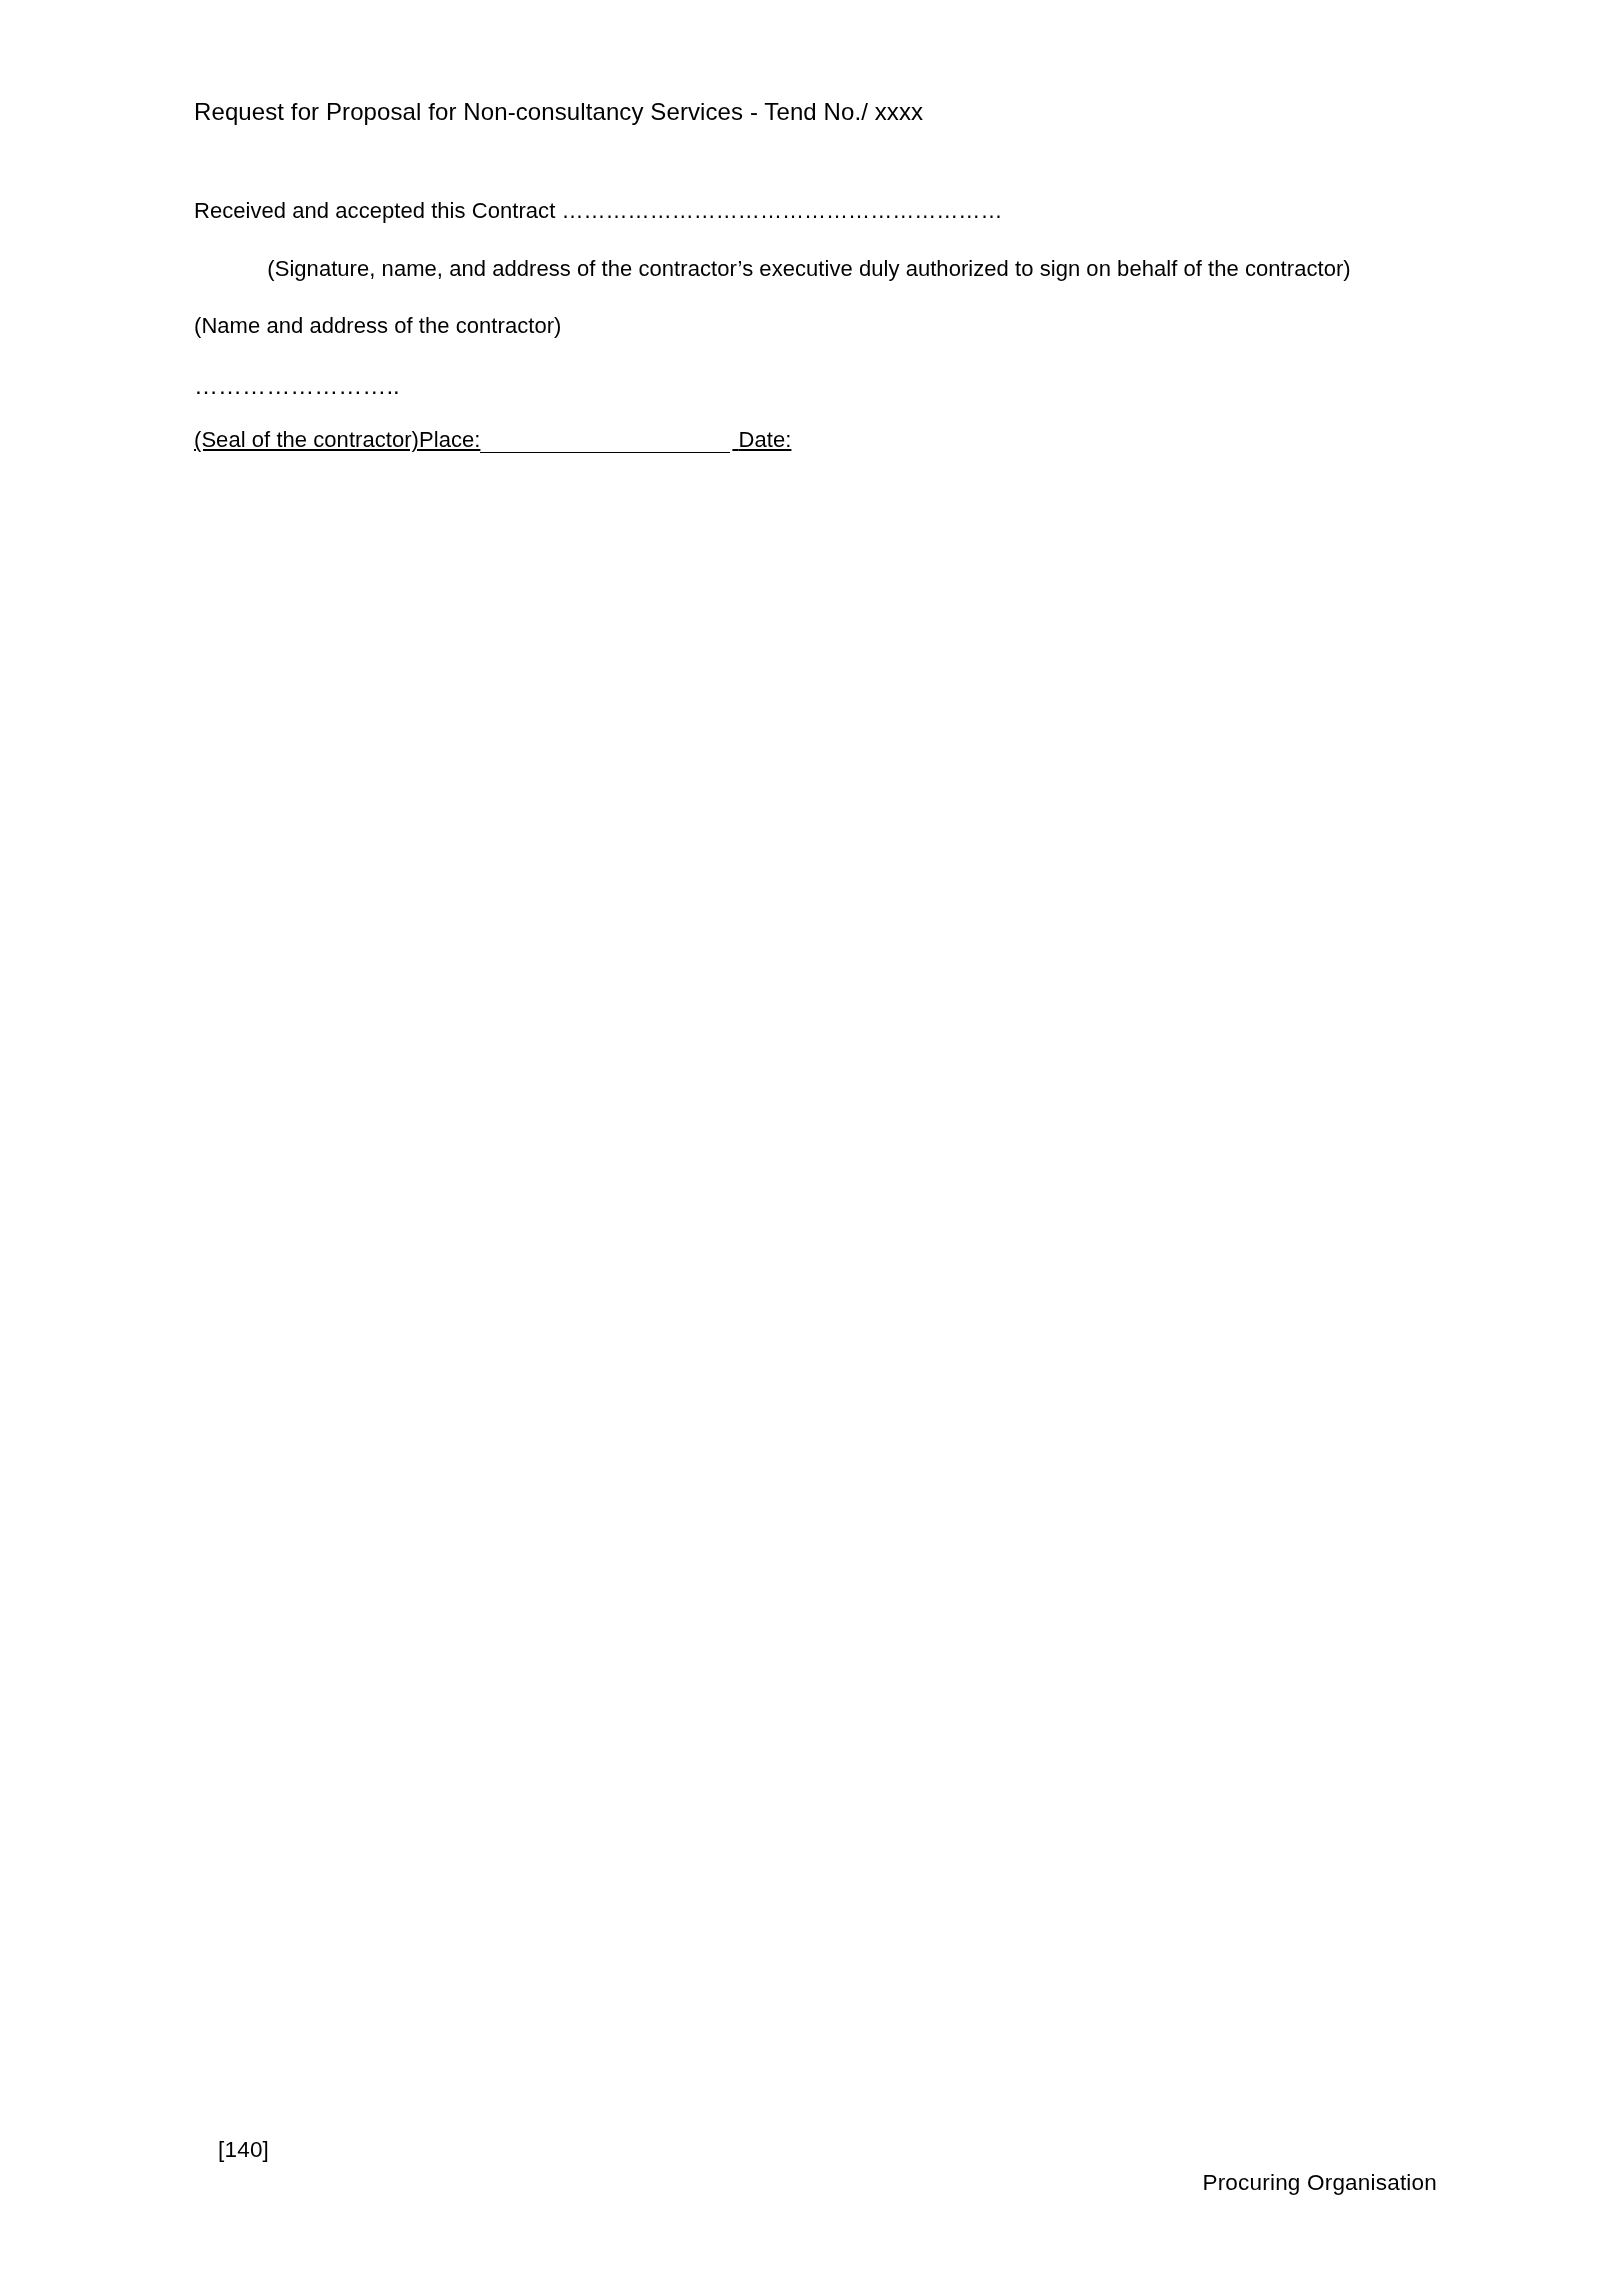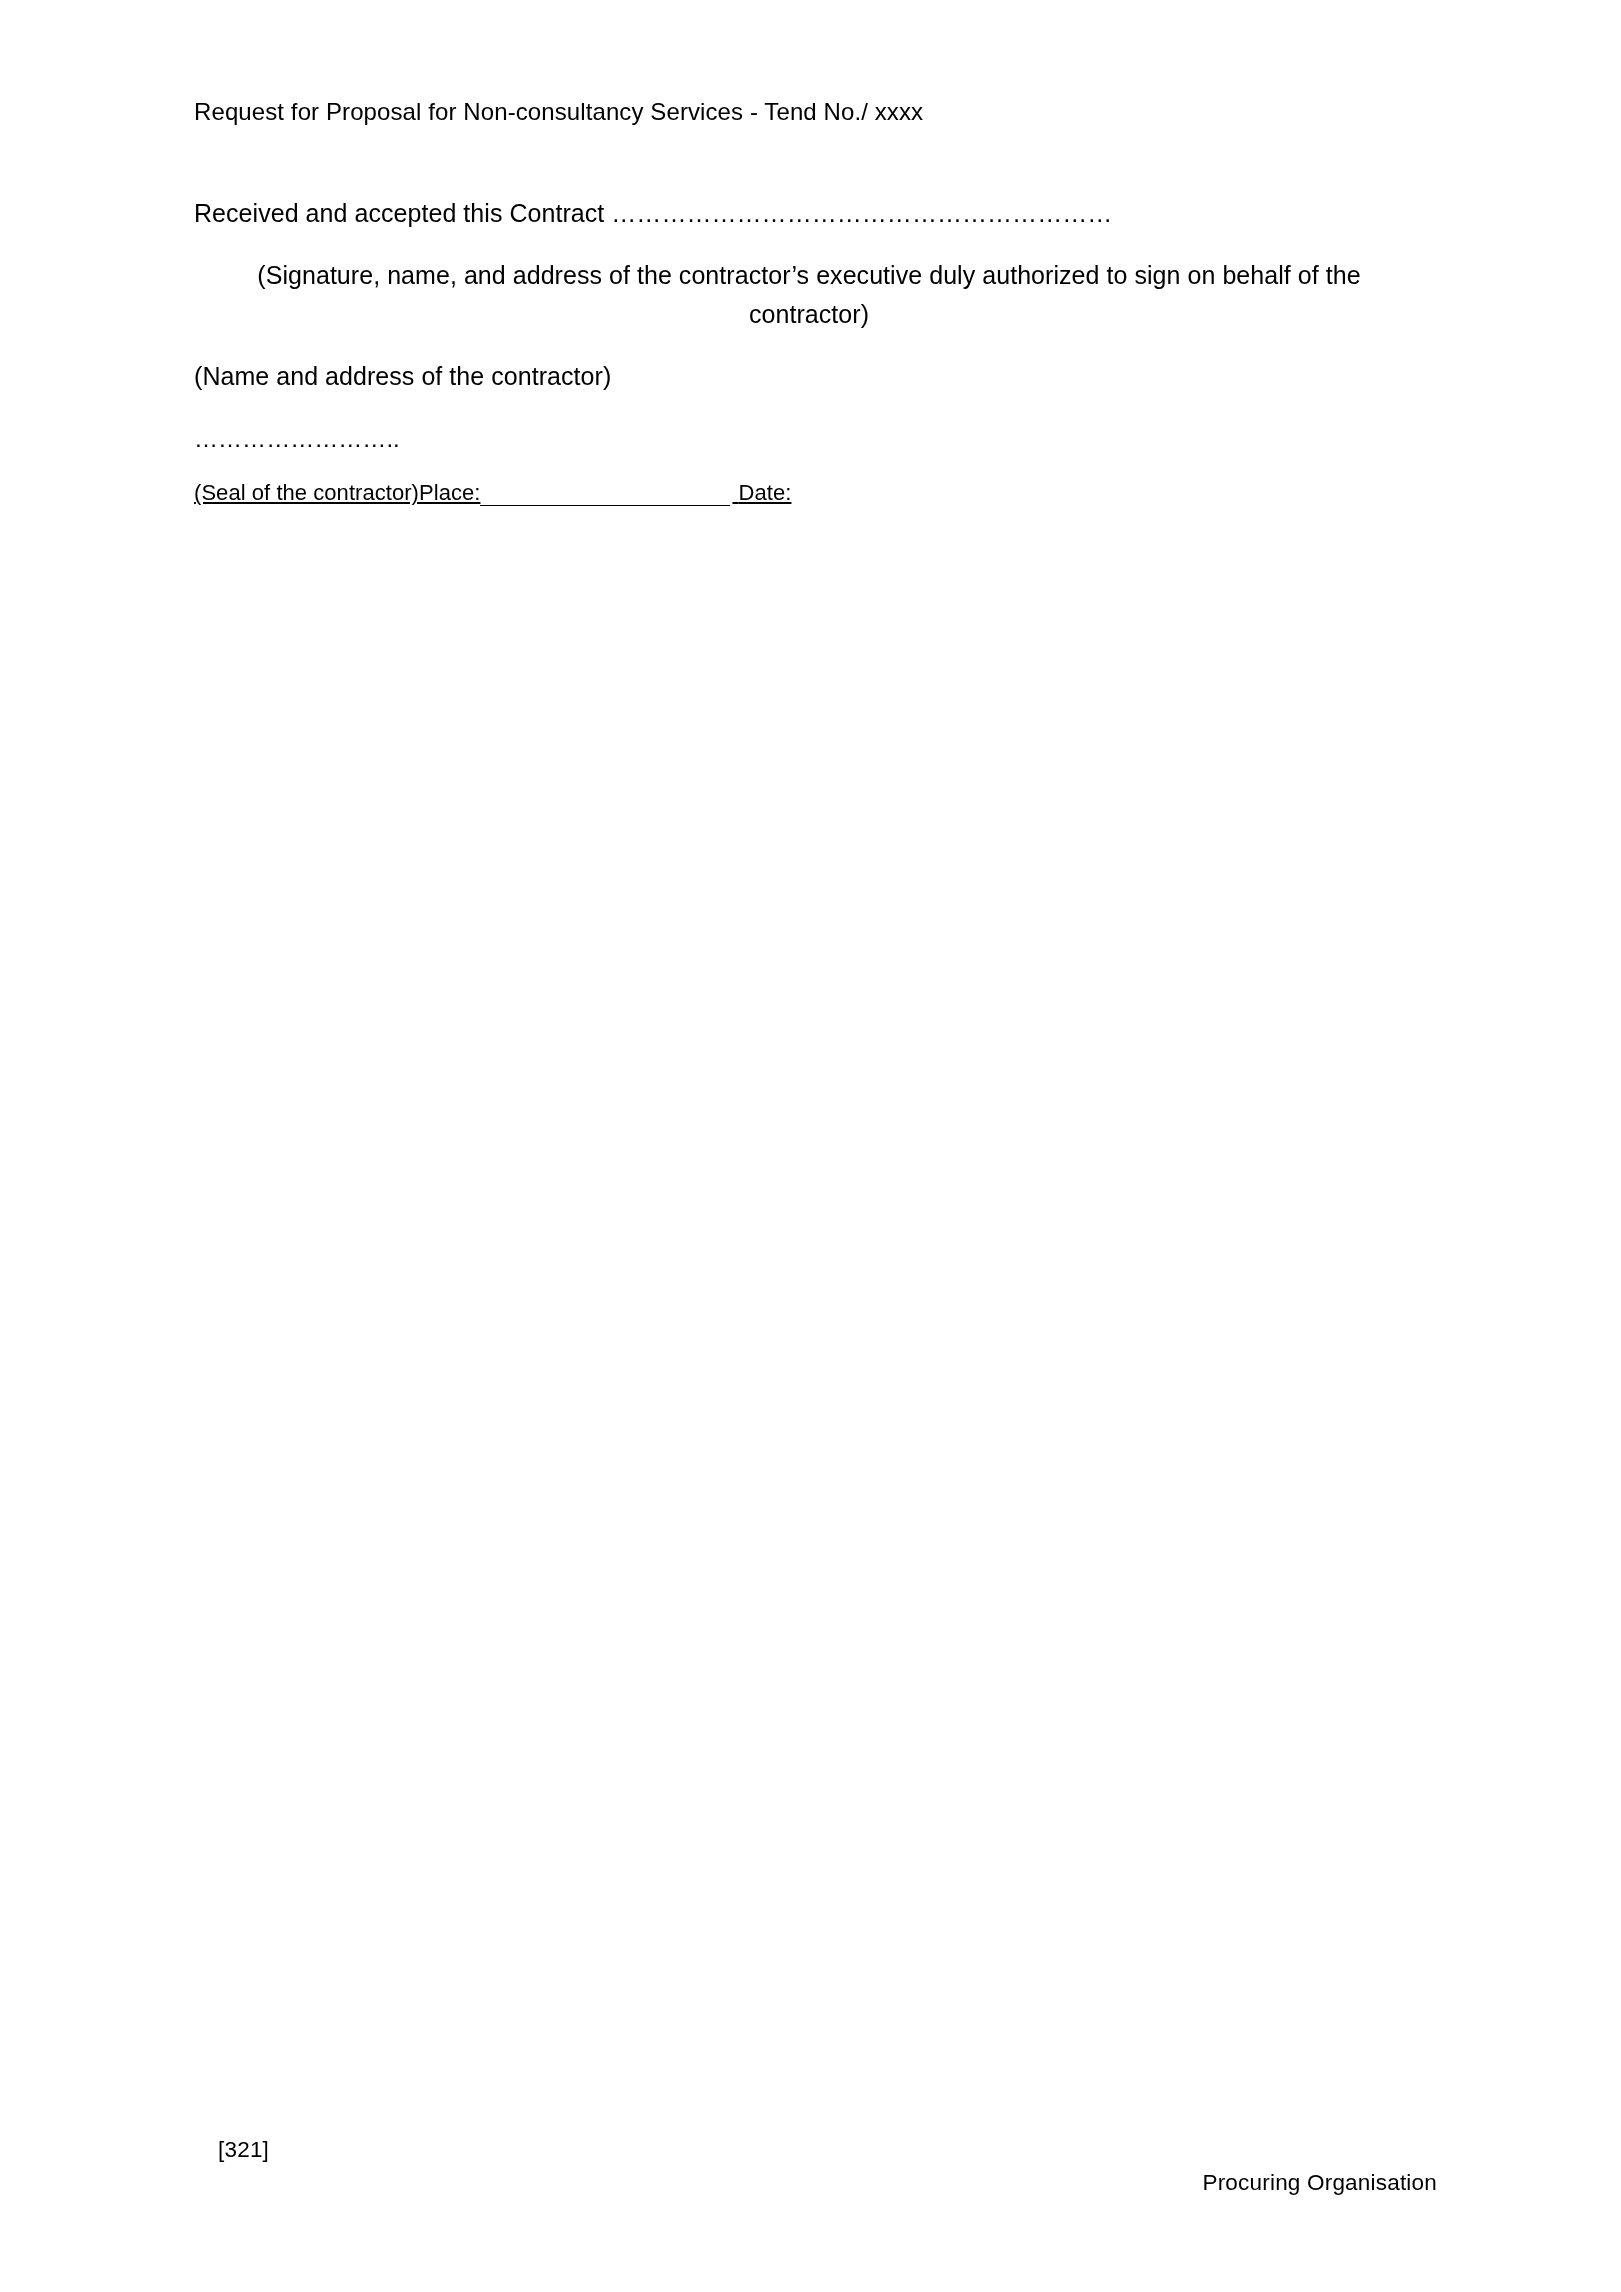--- a/index.html
+++ b/index.html
@@ -28,21 +28,21 @@
     letter-spacing: 0.1px;
     white-space: nowrap;
   }
   .body-block {
     position: absolute;
     left: 194px;
     top: 194px;
     width: 1240px;
   }
   .para {
-    font-size: 25px;
+    font-size: 22px;
     line-height: 1.55;
     margin: 0 0 23.5px 0;
     letter-spacing: 0.05px;
   }
   .para.wrap {
     width: 1230px;
     text-align: center;
   }
   .dots-line {
     font-size: 24px;
@@ -103,18 +103,18 @@
 
     <p class="para dots-line">……………………..</p>
 
     <p class="seal-line">
       <span>(Seal of the contractor)Place:</span><span class="blank-rule"></span> <span>Date:</span>
     </p>
 
   </div>
 
   <div class="footer">
-    <span class="footer-left">[321]</span>
+    <span class="footer-left">[140]</span>
     <span class="footer-right">Procuring Organisation</span>
   </div>
 
 </div>
 
 
 </body></html>

